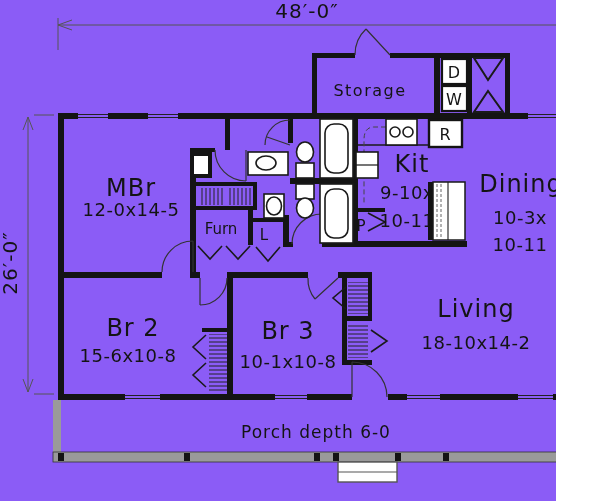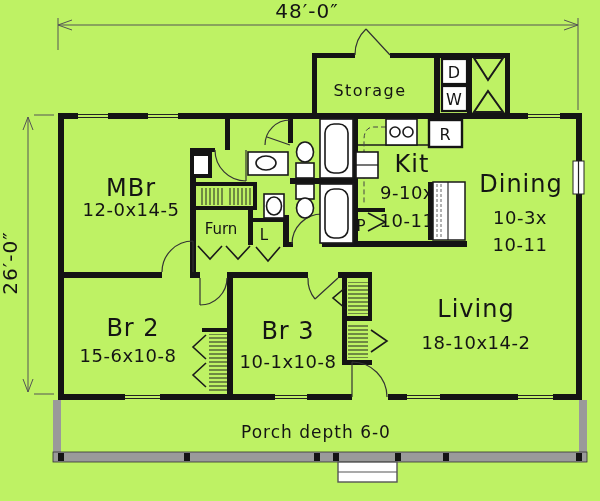--- a/index.html
+++ b/index.html
@@ -1,16 +1,16 @@
 <!DOCTYPE html>
 <html><head>
 <meta charset="utf-8">
 <style>
   html,body{margin:0;padding:0;background:#ffffff;}
-  .stage{width:600px;height:501px;position:relative;background:#bef264;overflow:hidden;}
+  .stage{width:556px;height:501px;position:relative;background:#8b5cf6;overflow:hidden;}
   svg{display:block;}
   text{font-family:"DejaVu Sans", sans-serif;fill:#141414;}
   .room-name{font-size:24px;letter-spacing:1px;}
   .room-size{font-size:18px;letter-spacing:0.5px;}
   .small-label{font-size:15px;}
   .appl-label{font-size:16px;font-weight:500;}
   .dim-label{font-size:20px;letter-spacing:1px;}
   .porch-label{font-size:17px;letter-spacing:1px;}
   .wall{fill:#141414;}
   .fix{fill:#ffffff;stroke:#1a1a1a;stroke-width:1.6;}

